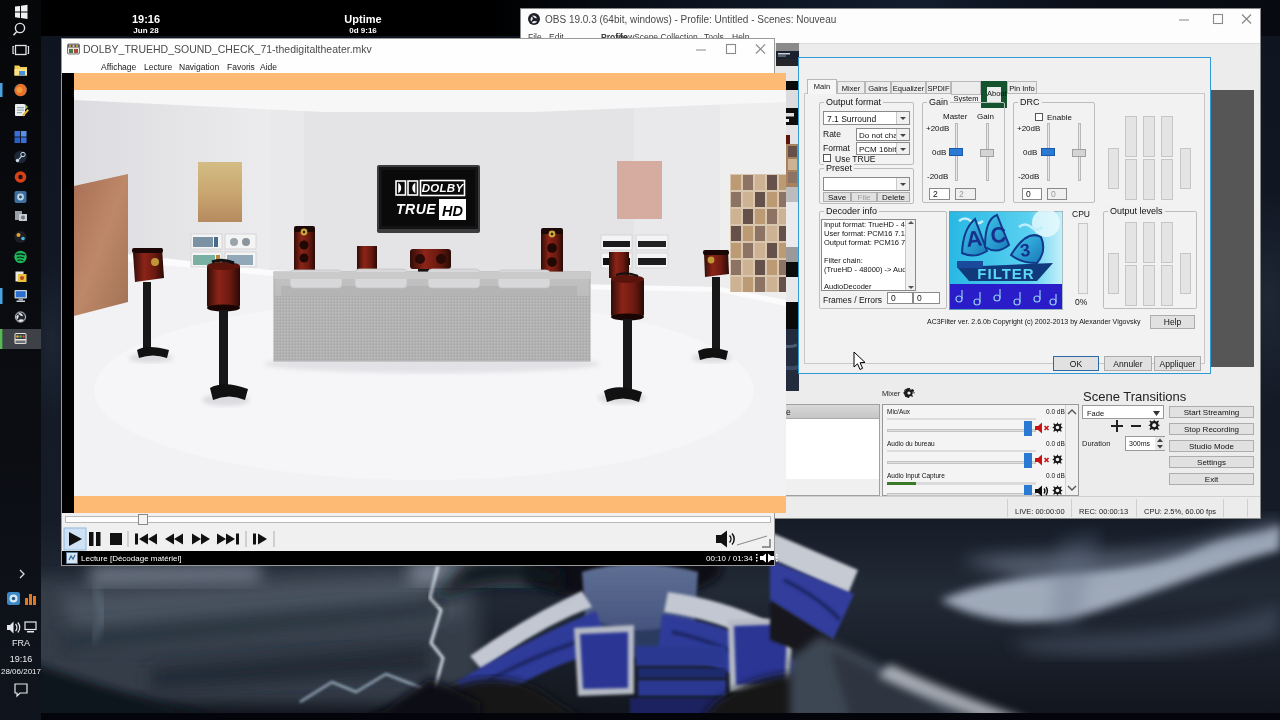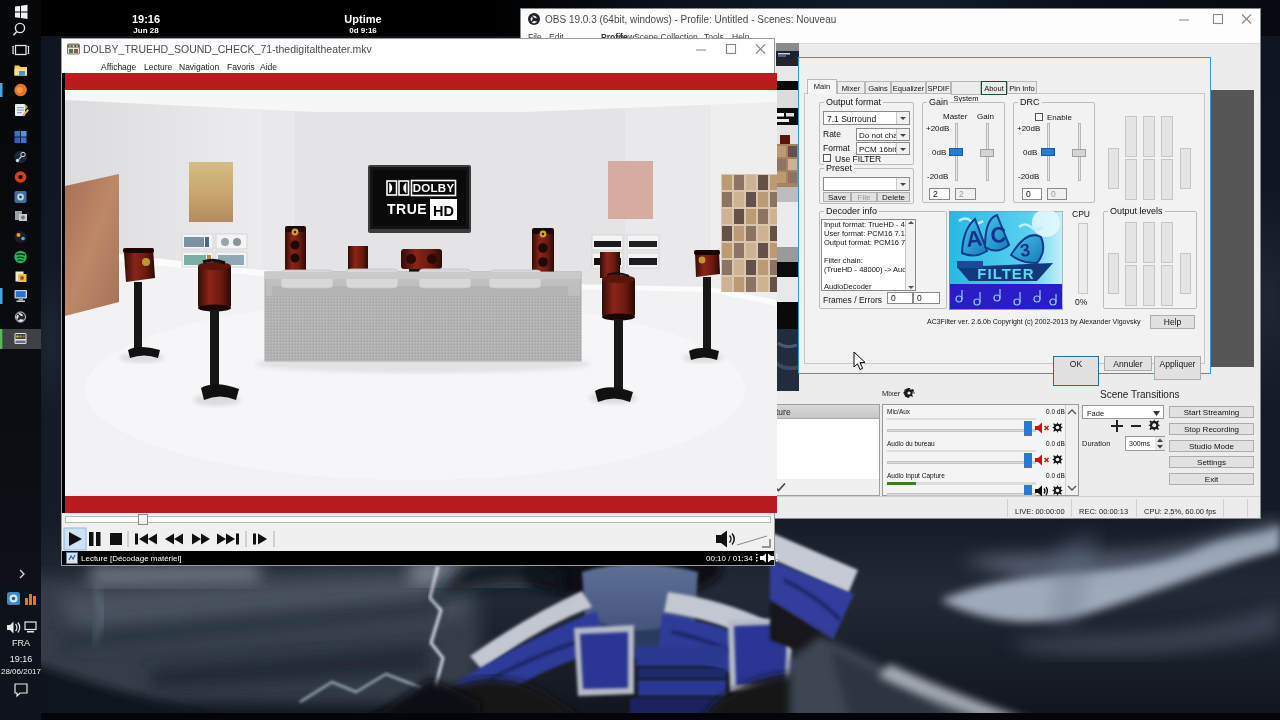--- a/index.html
+++ b/index.html
@@ -363,21 +363,21 @@
 
     <div class="abs" style="left:182px;top:0;width:13px;height:90px;background:#f0f0f0;border-left:1px solid #d0d0d0;"></div>
     <svg class="abs" style="left:184px;top:3px" width="10" height="8">
           <path d="M1,6 L5,2 L9,6" stroke="#555" stroke-width="1.4" fill="none"></path>
         </svg>
     <svg class="abs" style="left:184px;top:79px" width="10" height="8">
           <path d="M1,2 L5,6 L9,2" stroke="#555" stroke-width="1.4" fill="none"></path>
         </svg>
   </div>
 
-  <div class="abs" style="left:562px;top:380px;font-size:10px;color:#222;margin-left:17px;">Scene Transitions</div>
+  <div class="abs" style="left:562px;top:380px;font-size:13px;color:#222;">Scene Transitions</div>
   <div class="abs" style="left:561px;top:396px;width:82px;height:14px;background:#fff;border:1px solid #999;font-size:8.5px;color:#111;">
     <span class="abs" style="left:4px;top:3px;font-size:7.5px;">Fade</span>
     <svg class="abs" style="left:70px;top:5px" width="8" height="6">
           <polygon points="0,0 7,0 3.5,5" fill="#333"></polygon>
         </svg>
   </div>
   <svg class="abs" style="left:588px;top:409px" width="52" height="16" viewBox="0 0 52 16">
     <path d="M8,2 v12 M2,8 h12" stroke="#222" stroke-width="2"></path>
     <path d="M22,8 h10" stroke="#222" stroke-width="2"></path>
     <g transform="translate(38,0)">
@@ -436,21 +436,21 @@
 
   <div class="abs" style="left:0;top:20px;width:712px;height:14px;background:#fefefe;font-size:8.5px;color:#1a1a1a;">
     <span class="abs" style="left:10px;top:3px;margin-top:27px;">Fichier</span>
     <span class="abs" style="left:39px;top:3px;">Affichage</span>
     <span class="abs" style="left:82px;top:3px;">Lecture</span>
     <span class="abs" style="left:117px;top:3px;">Navigation</span>
     <span class="abs" style="left:165px;top:3px;">Favoris</span>
     <span class="abs" style="left:198px;top:3px;">Aide</span>
   </div>
 
-  <div class="abs" style="left:3px;top:34px;width:712px;height:440px;background:#b91c1c;">
+  <div class="abs" style="left:12px;top:34px;width:712px;height:440px;background:#fdba74;font-style:italic;">
     <svg class="abs" style="left:0;top:17px" width="712" height="406" viewBox="0 0 712 406">
       <defs>
         <linearGradient id="lwall" x1="0" y1="0" x2="1" y2="0">
           <stop offset="0" stop-color="#dcdce0"></stop>
               <stop offset="1" stop-color="#ececee"></stop>
         </linearGradient>
         <linearGradient id="paintL" x1="0" y1="0" x2="1" y2="1">
           <stop offset="0" stop-color="#a96f55"></stop>
               <stop offset="0.5" stop-color="#bd8868"></stop>
               <stop offset="1" stop-color="#a27155"></stop>
@@ -740,21 +740,21 @@
 
 
   <div class="abs" style="left:5px;top:35px;width:401px;height:271px;background:#f2f2f2;border:1px solid #c8c8c8;"></div>
   <div class="abs" style="left:8px;top:22px;height:14px;font-size:7.5px;color:#111;">
     <span class="abs" style="left:0;top:-1px;width:30px;height:15px;background:#f6f6f6;border:1px solid #b8b8b8;border-bottom:none;text-align:center;padding-top:2px;">Main</span>
     <span class="abs" style="left:30px;top:1px;width:28px;height:13px;background:#ececec;border:1px solid #b8b8b8;text-align:center;padding-top:2px;">Mixer</span>
     <span class="abs" style="left:58px;top:1px;width:26px;height:13px;background:#ececec;border:1px solid #b8b8b8;text-align:center;padding-top:2px;">Gains</span>
     <span class="abs" style="left:84px;top:1px;width:35px;height:13px;background:#ececec;border:1px solid #b8b8b8;text-align:center;padding-top:2px;">Equalizer</span>
     <span class="abs" style="left:119px;top:1px;width:25px;height:13px;background:#ececec;border:1px solid #b8b8b8;text-align:center;padding-top:2px;">SPDIF</span>
     <span class="abs" style="left:144px;top:1px;width:30px;height:13px;background:#ececec;border:1px solid #b8b8b8;text-align:center;padding-top:12px;">System</span>
-    <span class="abs" style="left:174px;top:1px;width:26px;height:14px;background:#ececec;border:1px solid #14532d;text-align:center;padding-top:2px;">About</span>
+    <span class="abs" style="left:174px;top:1px;width:26px;height:27px;background:#ececec;border:6px solid #14532d;text-align:center;padding-top:2px;">About</span>
     <span class="abs" style="left:200px;top:1px;width:30px;height:13px;background:#ececec;border:1px solid #b8b8b8;text-align:center;padding-top:2px;">Pin Info</span>
   </div>
 
   <div class="gb" style="left:20px;top:44px;width:95px;height:63px;">
         <em>Output format</em>
       </div>
   <div class="cmb" style="left:24px;top:53px;width:87px;height:14px;">
         <span style="position:absolute;left:3px;top:2px;">7.1 Surround</span>
         <i></i>
       </div>
@@ -762,21 +762,21 @@
   <div class="cmb" style="left:57px;top:70px;width:54px;height:13px;">
         <span style="position:absolute;left:2px;top:2px;font-size:8px;">Do not char</span>
         <i></i>
       </div>
   <span class="lbl" style="left:24px;top:85px;text-align:right;">Format</span>
   <div class="cmb" style="left:57px;top:84px;width:54px;height:13px;">
         <span style="position:absolute;left:2px;top:2px;font-size:8px;">PCM 16bit</span>
         <i></i>
       </div>
   <div class="abs" style="left:24px;top:96px;width:8px;height:8px;background:#fff;border:1px solid #555;"></div>
-  <span class="lbl" style="left:36px;top:96px;">Use FILTER</span>
+  <span class="lbl" style="left:36px;top:96px;">Use TRUE</span>
 
   <div class="gb" style="left:20px;top:110px;width:95px;height:36px;">
         <em>Preset</em>
       </div>
   <div class="cmb" style="left:24px;top:119px;width:87px;height:14px;">
         <i></i>
       </div>
   <div class="dbtn" style="left:24px;top:134px;width:28px;height:10px;line-height:9px;font-size:8px;">Save</div>
   <div class="dbtn" style="left:52px;top:134px;width:26px;height:10px;line-height:9px;font-size:8px;color:#999;">File</div>
   <div class="dbtn" style="left:78px;top:134px;width:33px;height:10px;line-height:9px;font-size:8px;">Delete</div>
@@ -900,22 +900,22 @@
   <div class="mbar" style="left:326px;top:207px;width:12px;height:41px;"></div>
   <div class="mbar" style="left:344px;top:164px;width:12px;height:41px;"></div>
   <div class="mbar" style="left:344px;top:207px;width:12px;height:41px;"></div>
   <div class="mbar" style="left:362px;top:164px;width:12px;height:41px;"></div>
   <div class="mbar" style="left:362px;top:207px;width:12px;height:41px;"></div>
   <div class="mbar" style="left:381px;top:195px;width:11px;height:41px;"></div>
 
   <span class="abs" style="left:128px;top:260px;font-size:7px;color:#111;">AC3Filter ver. 2.6.0b Copyright (c) 2002-2013 by Alexander Vigovsky</span>
   <div class="dbtn" style="left:351px;top:257px;width:45px;height:14px;line-height:13px;">Help</div>
 
-  <div class="dbtn" style="left:254px;top:298px;width:46px;height:30px;line-height:14px;border:1px solid #2a6aa8;">OK</div>
+  <div class="dbtn" style="left:254px;top:298px;width:46px;height:15px;line-height:14px;border:1px solid #2a6aa8;">OK</div>
   <div class="dbtn" style="left:305px;top:298px;width:48px;height:15px;line-height:14px;">Annuler</div>
-  <div class="dbtn" style="left:355px;top:298px;width:47px;height:24px;line-height:14px;">Appliquer</div>
+  <div class="dbtn" style="left:355px;top:298px;width:47px;height:15px;line-height:14px;">Appliquer</div>
 </div>
 
 <svg class="abs" style="left:853px;top:351px" width="14" height="22" viewBox="0 0 14 22">
   <polygon points="1,1 1,16 4.5,12.8 7,18.5 9.6,17.3 7.1,11.7 12,11.4" fill="#fff" stroke="#000" stroke-width="1"></polygon>
 </svg>
 
 </div>
 
 </body></html>

